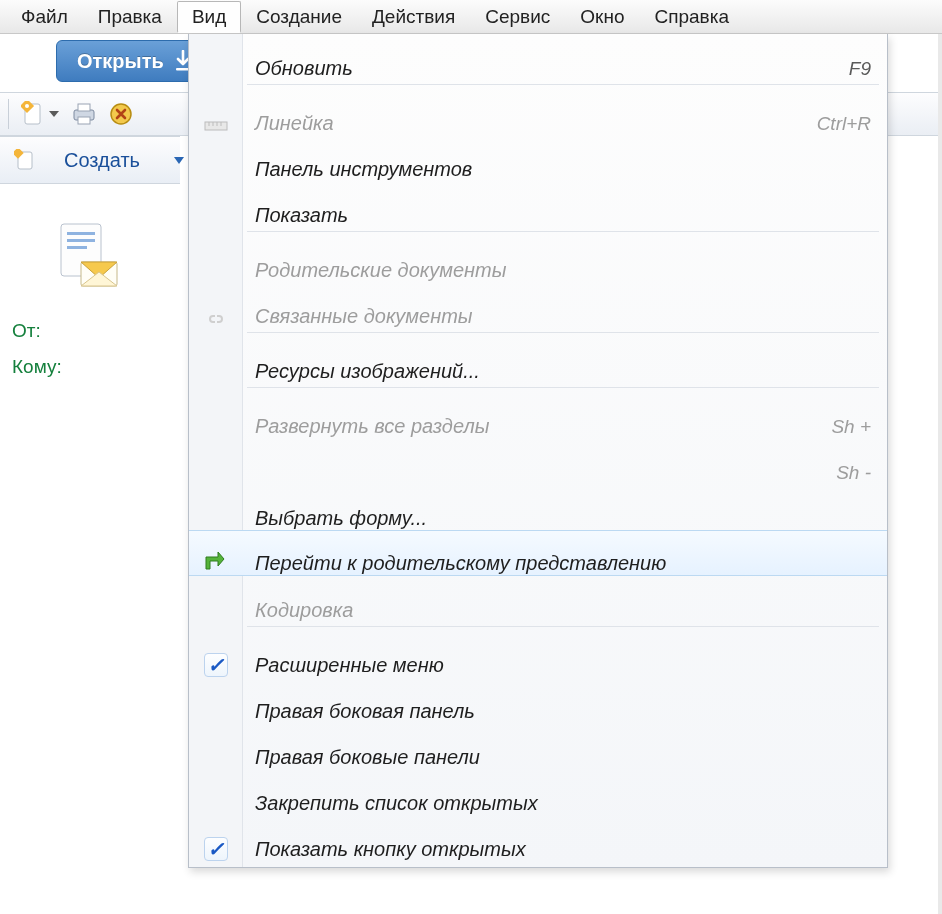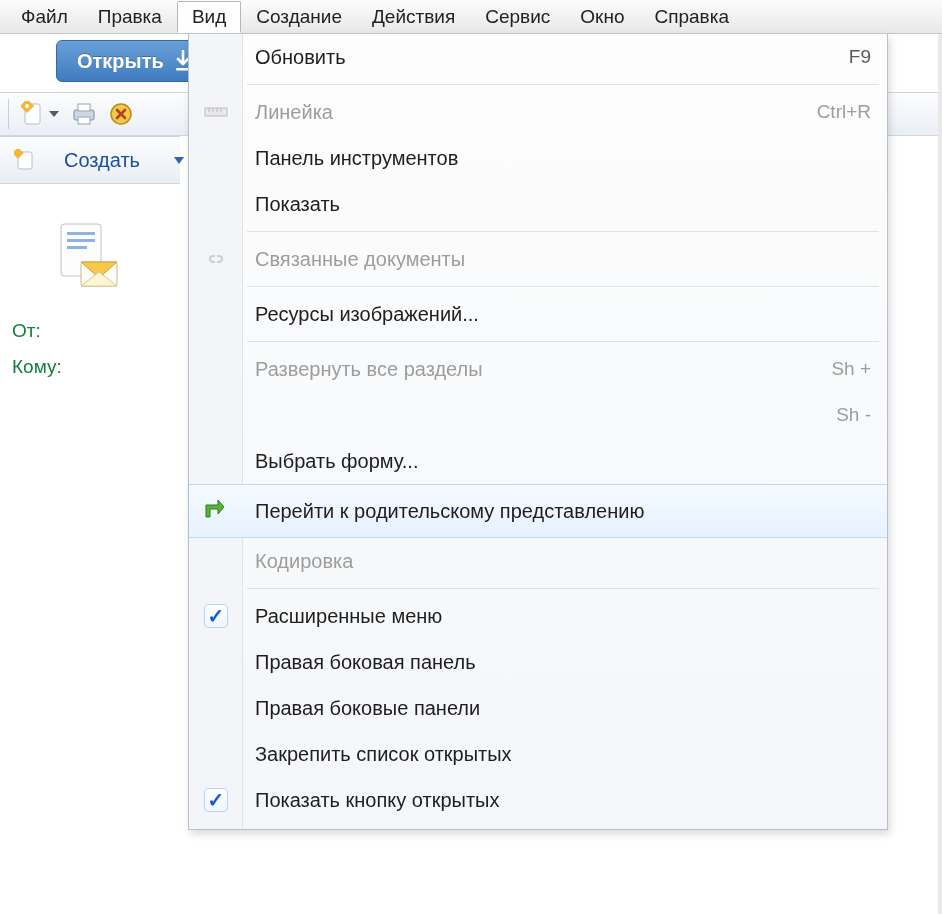--- a/index.html
+++ b/index.html
@@ -53,29 +53,29 @@
   .fields .field-row { display:flex; margin: 14px 0; }
 
   
   .dropdown { position: absolute; top: 34px; left: 188px; width: 700px;
               background: linear-gradient(#fdfdfd,#f4f6f9);
               border: 1px solid #b8bfc9; border-top: none;
               box-shadow: 2px 4px 8px rgba(0,0,0,.15); z-index: 10;
               padding-bottom: 6px; }
   .dropdown .icon-gutter { position:absolute; top:0; bottom:0; left:0; width:54px;
                            border-right: 1px solid #e0e4ea; background: #f3f5f8; }
-  .dd-row { position: relative; display: flex; align-items: center; height: 46px;
-            padding-left: 66px; font-size: 20px; color: #1e1e1e; cursor: default; }
+  .dd-row { position: relative; display: flex; align-items: flex-end; height: 46px;
+            padding-left: 66px; font-size: 20px; color: #1e1e1e; cursor: default; font-style: italic; }
   .dd-row.disabled { color: #9d9d9d; }
   .dd-row .shortcut { margin-left: auto; padding-right: 16px; color: #5a5a5a; font-size: 19px; }
   .dd-row.disabled .shortcut { color: #9d9d9d; }
   .dd-row .row-icon { position:absolute; left:12px; width:30px; display:flex; justify-content:center; }
   .dd-row.highlight { background: linear-gradient(#f5faff,#e6f2ff);
                       border-top: 1px solid #bcd9f2; border-bottom: 1px solid #bcd9f2;
-                      height: 54px; }
+                      height: 46px; }
   .dd-sep { height: 1px; margin: 4px 8px 4px 58px; background: #dfe3e9; }
   .check { display:inline-flex; width:24px; height:24px; border:1px solid #bcd3ee;
            border-radius:4px; background:linear-gradient(#fdfeff,#eef5fc);
            align-items:center; justify-content:center; color:#1a59c4; font-weight:bold; }
 
   
   .right-edge { position:absolute; right:0; top:34px; bottom:0; width:4px; background:#e9e9e9; }
 </style>
 </head>
 <body>
@@ -186,20 +186,23 @@
   <div class="dd-row">
     <span>Панель инструментов</span>
   </div>
 
   <div class="dd-row">
     <span>Показать</span>
   </div>
 
   <div class="dd-sep"></div>
 
+  <div class="dd-row disabled">
+    <span>Родительские документы</span>
+  </div>
 
   <div class="dd-row disabled">
     <span class="row-icon">
       <svg width="22" height="18" viewBox="0 0 22 18">
           <path d="M4 9a4 4 0 014-4h2v2H8a2 2 0 000 4h2v2H8a4 4 0 01-4-4zm8-4h2a4 4 0 010 8h-2v-2h2a2 2 0 000-4h-2V5z" fill="#cfcfcf"></path>
         </svg>
     </span>
     <span>Связанные документы</span>
   </div>
 

